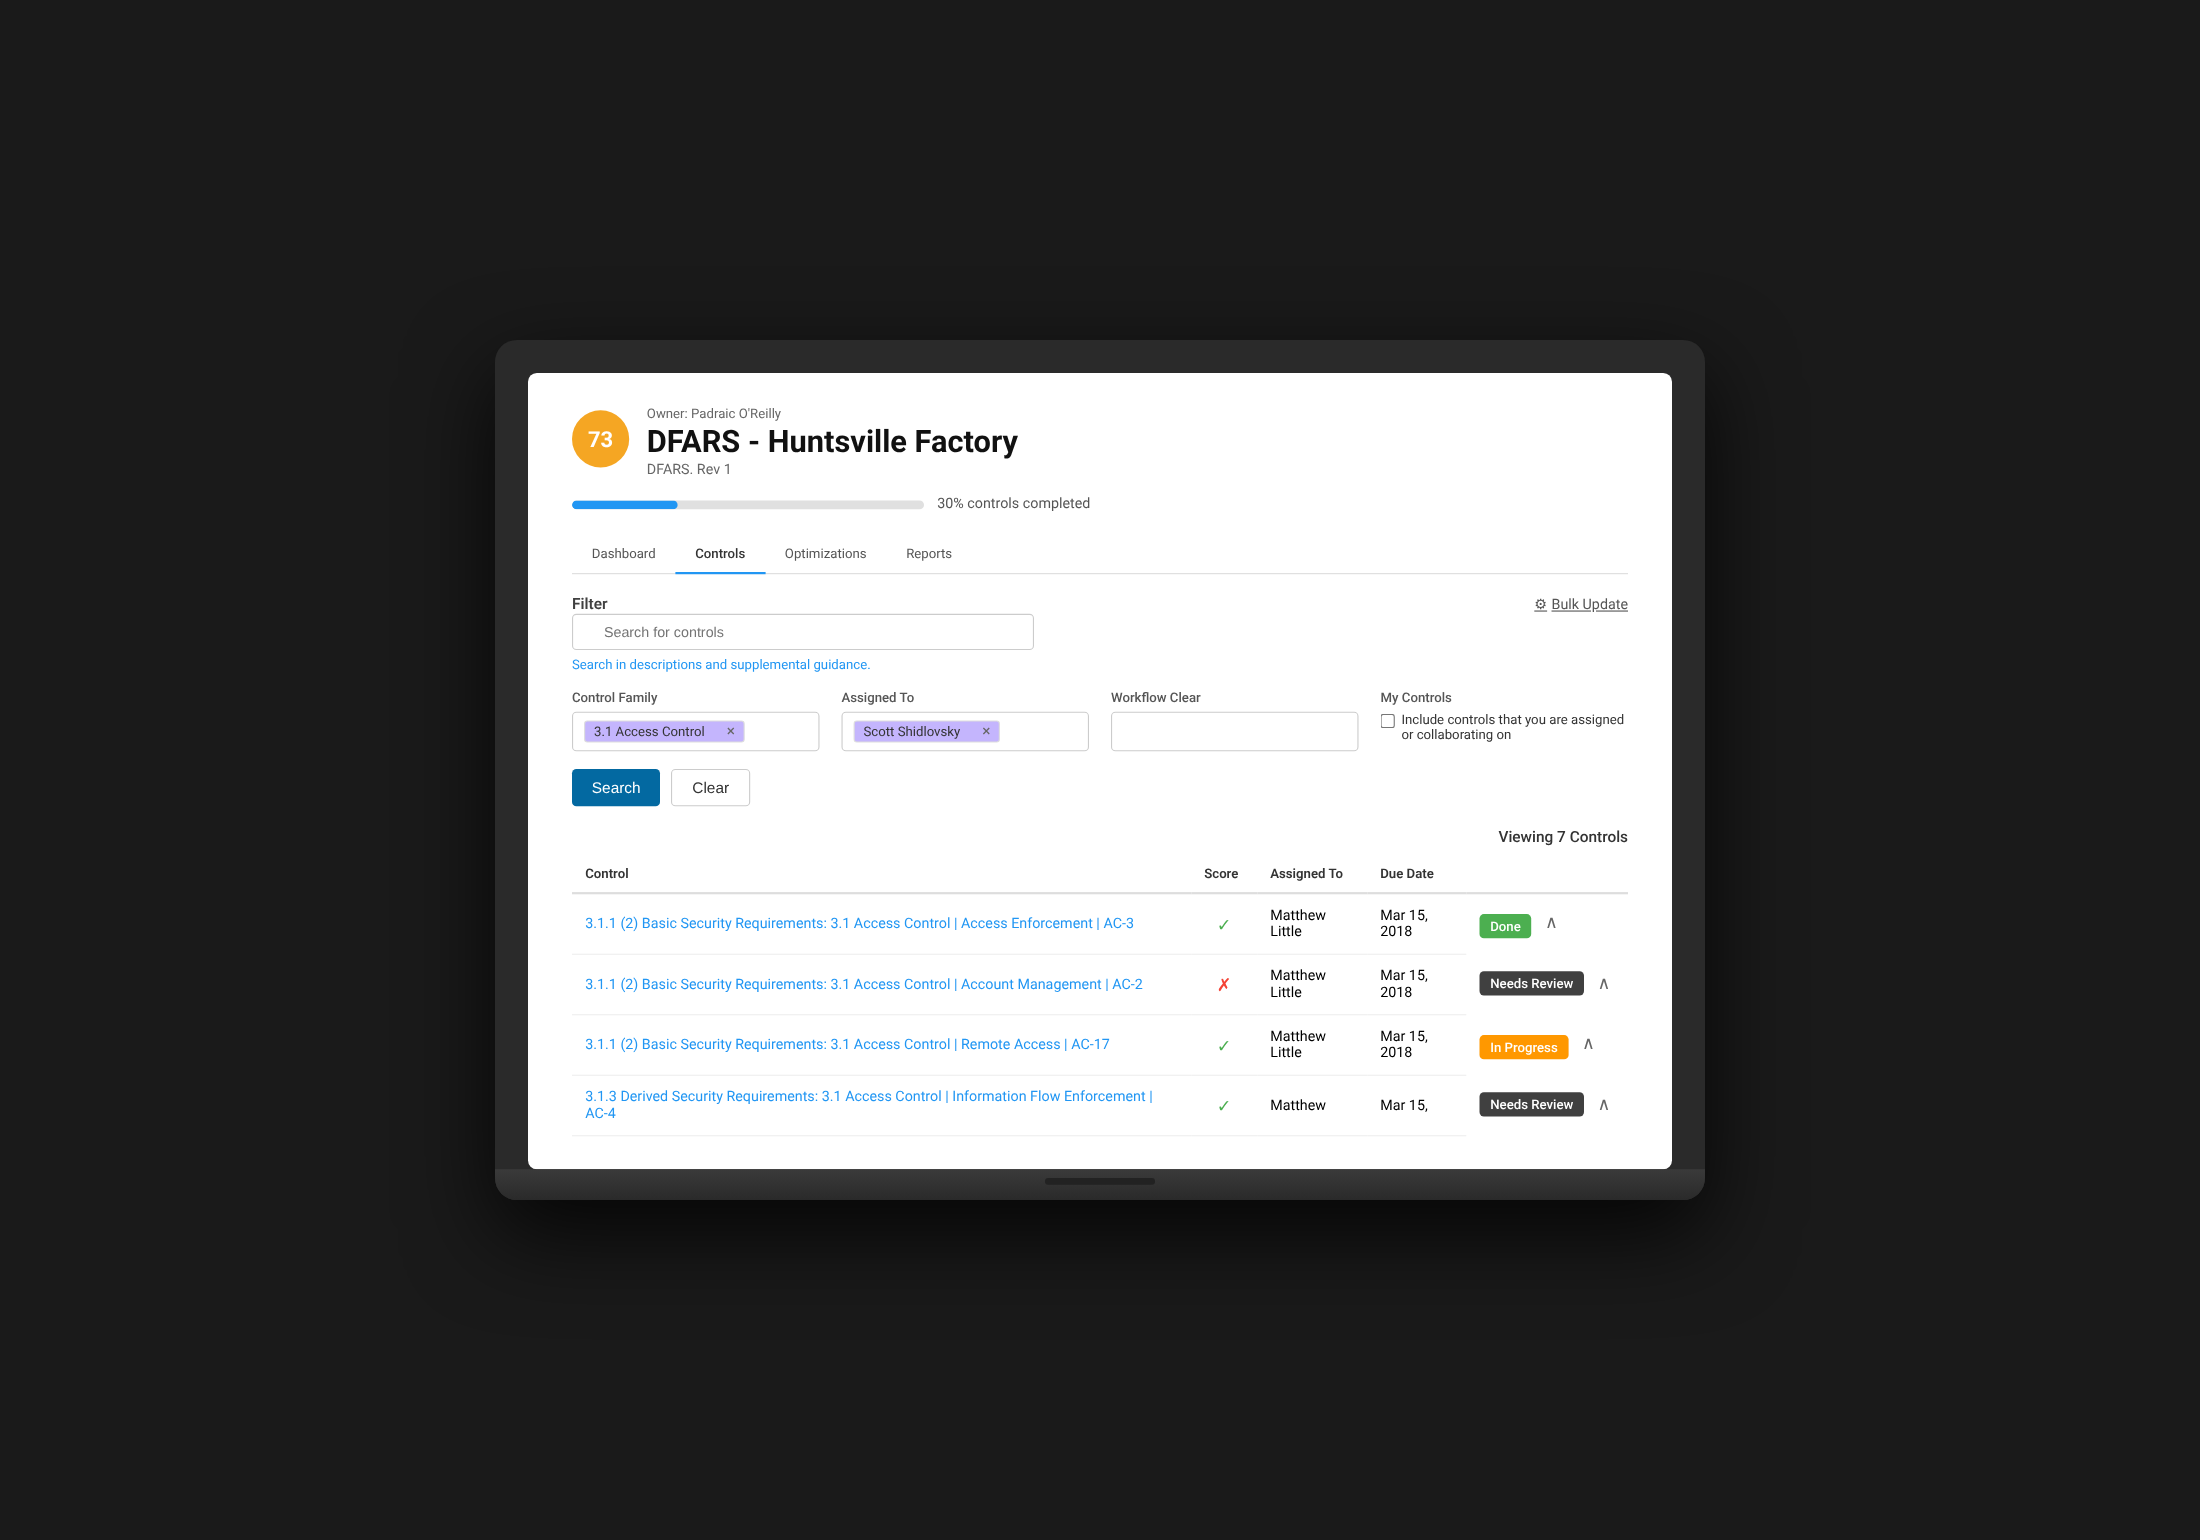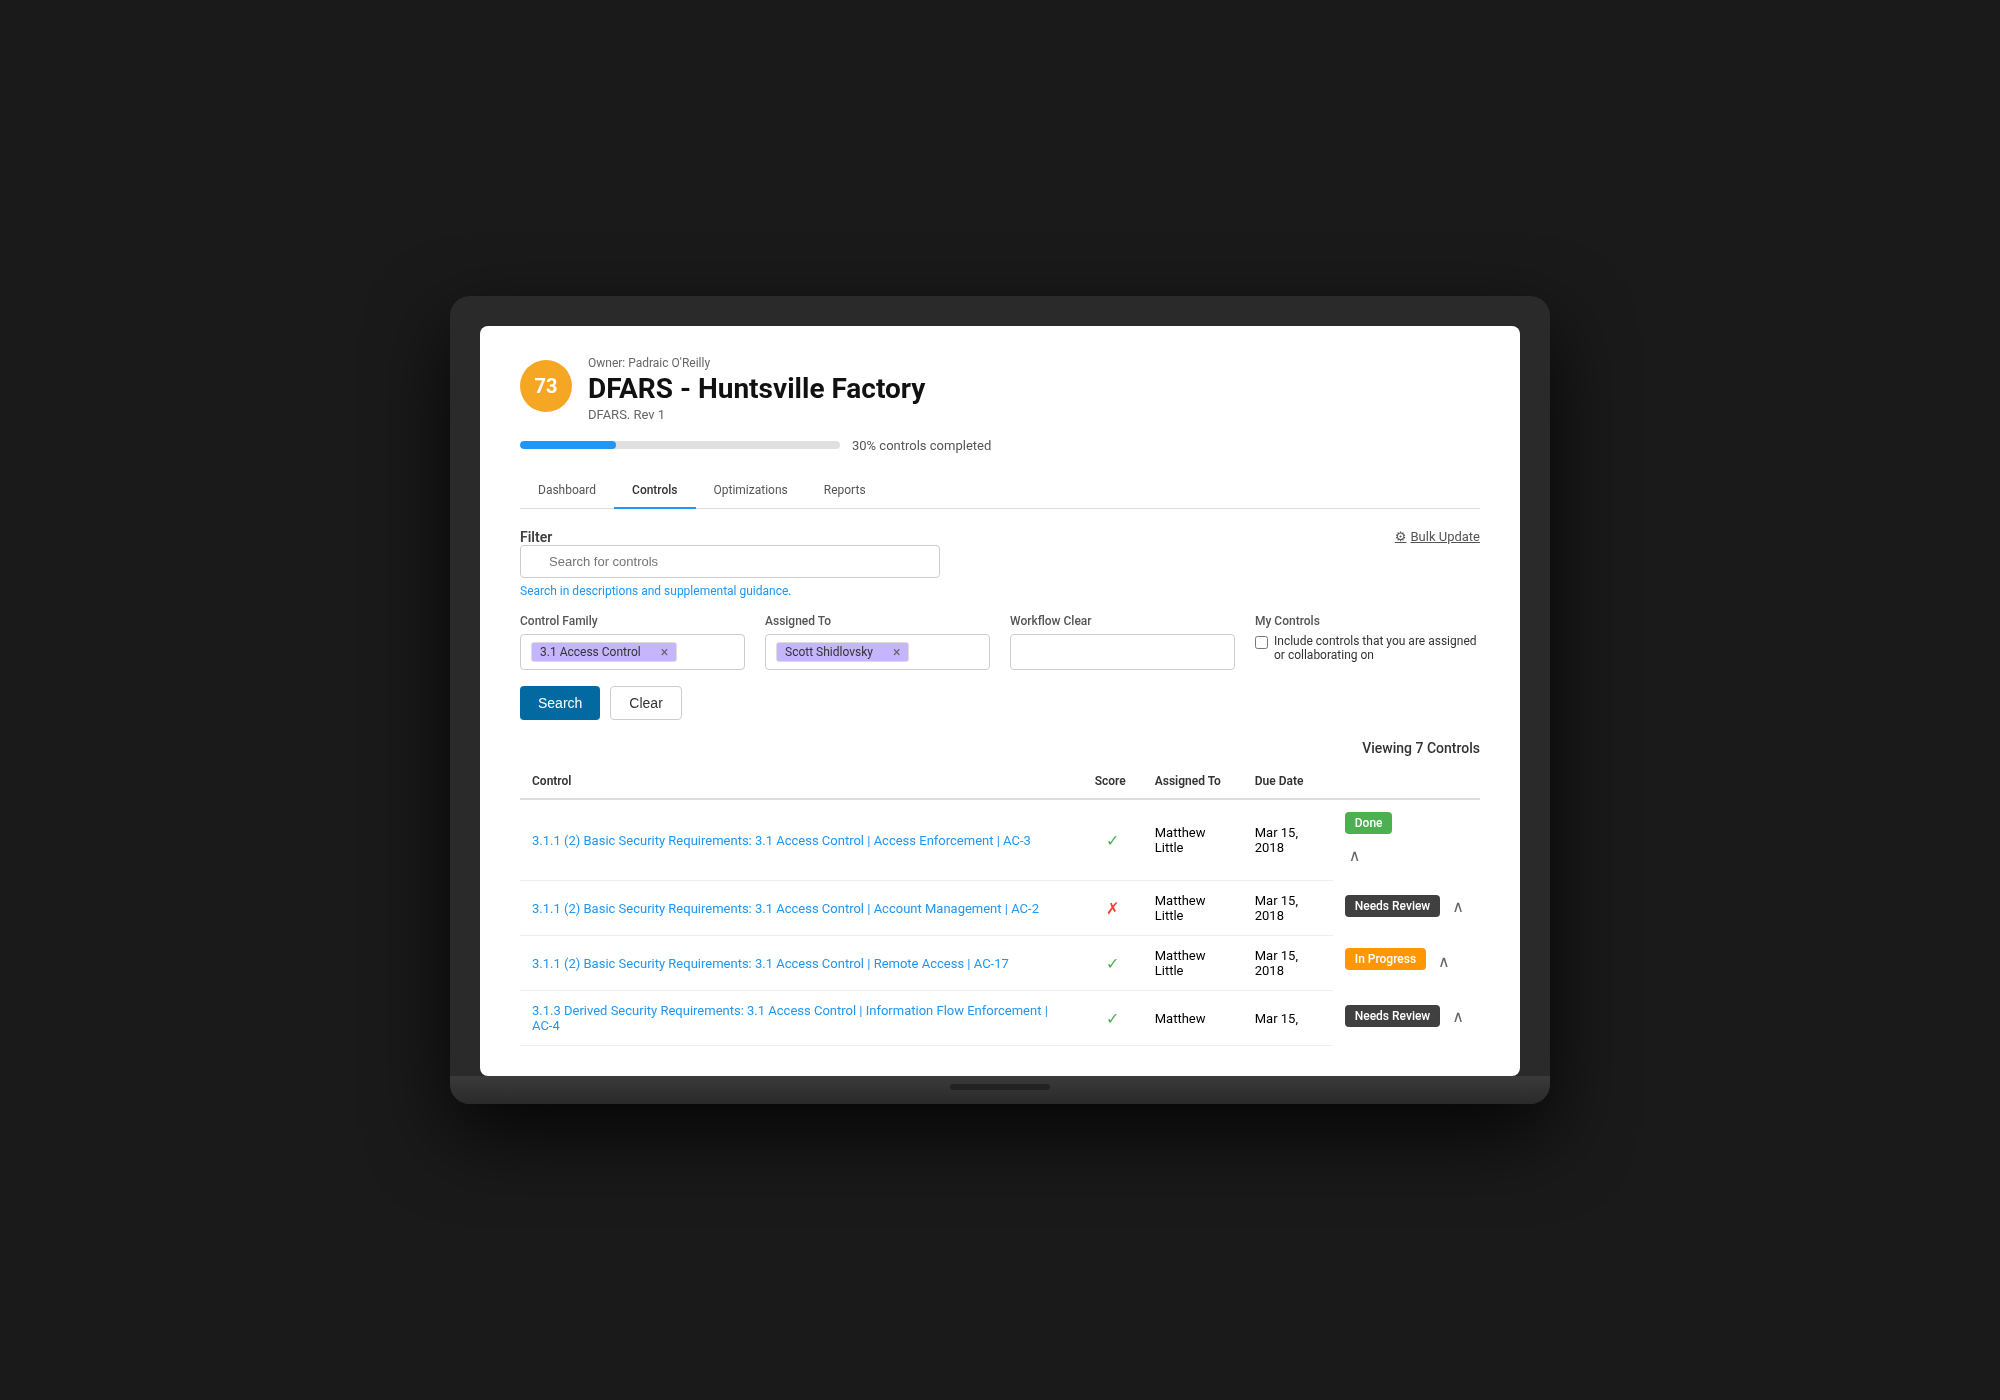--- a/index.html
+++ b/index.html
@@ -470,21 +470,21 @@
           </tr>
         </thead>
         <tbody id="table-body">
         <tr>
       <td>
         <a class="control-link">3.1.1 (2) Basic Security Requirements: 3.1 Access Control | Access Enforcement | AC-3</a>
       </td>
       <td class="td-score"><span class="score-check">✓</span></td>
       <td>Matthew Little</td>
       <td>Mar 15, 2018</td>
-      <td style="display:flex;align-items:flex-start;gap:8px;border-bottom:none;flex-direction:column;">
+      <td style="display:flex;align-items:flex-end;gap:8px;border-bottom:none;">
         <span class="status-badge status-done">Done</span>
         <button class="expand-btn">∧</button>
       </td>
     </tr>
             <tr>
       <td>
         <a class="control-link">3.1.1 (2) Basic Security Requirements: 3.1 Access Control | Account Management | AC-2</a>
       </td>
       <td class="td-score"><span class="score-x">✗</span></td>
       <td>Matthew Little</td>
@@ -494,21 +494,21 @@
         <button class="expand-btn">∧</button>
       </td>
     </tr>
             <tr>
       <td>
         <a class="control-link">3.1.1 (2) Basic Security Requirements: 3.1 Access Control | Remote Access | AC-17</a>
       </td>
       <td class="td-score"><span class="score-check">✓</span></td>
       <td>Matthew Little</td>
       <td>Mar 15, 2018</td>
-      <td style="display:flex;align-items:flex-start;gap:8px;border-bottom:none;">
+      <td style="display:flex;align-items:flex-end;gap:8px;border-bottom:none;">
         <span class="status-badge status-in-progress">In Progress</span>
         <button class="expand-btn">∧</button>
       </td>
     </tr>
             <tr>
       <td>
         <a class="control-link">3.1.3 Derived Security Requirements: 3.1 Access Control | Information Flow Enforcement | AC-4</a>
       </td>
       <td class="td-score"><span class="score-check">✓</span></td>
       <td>Matthew</td>

